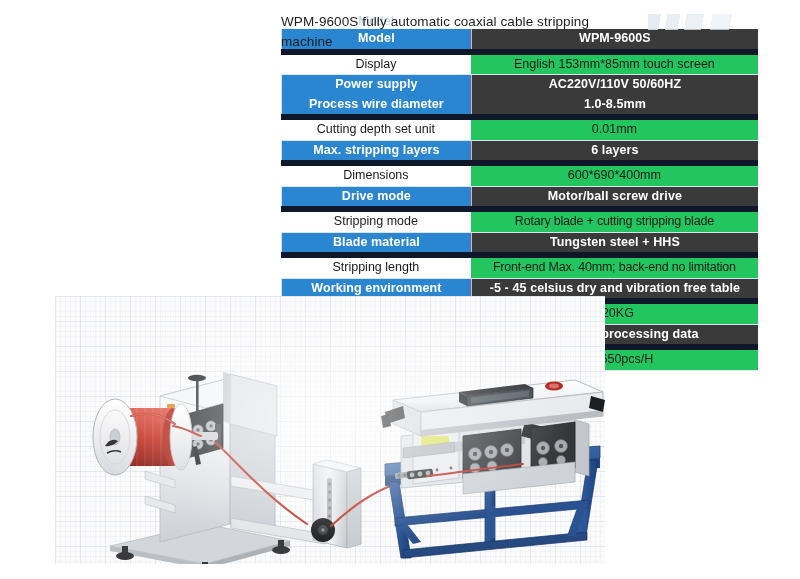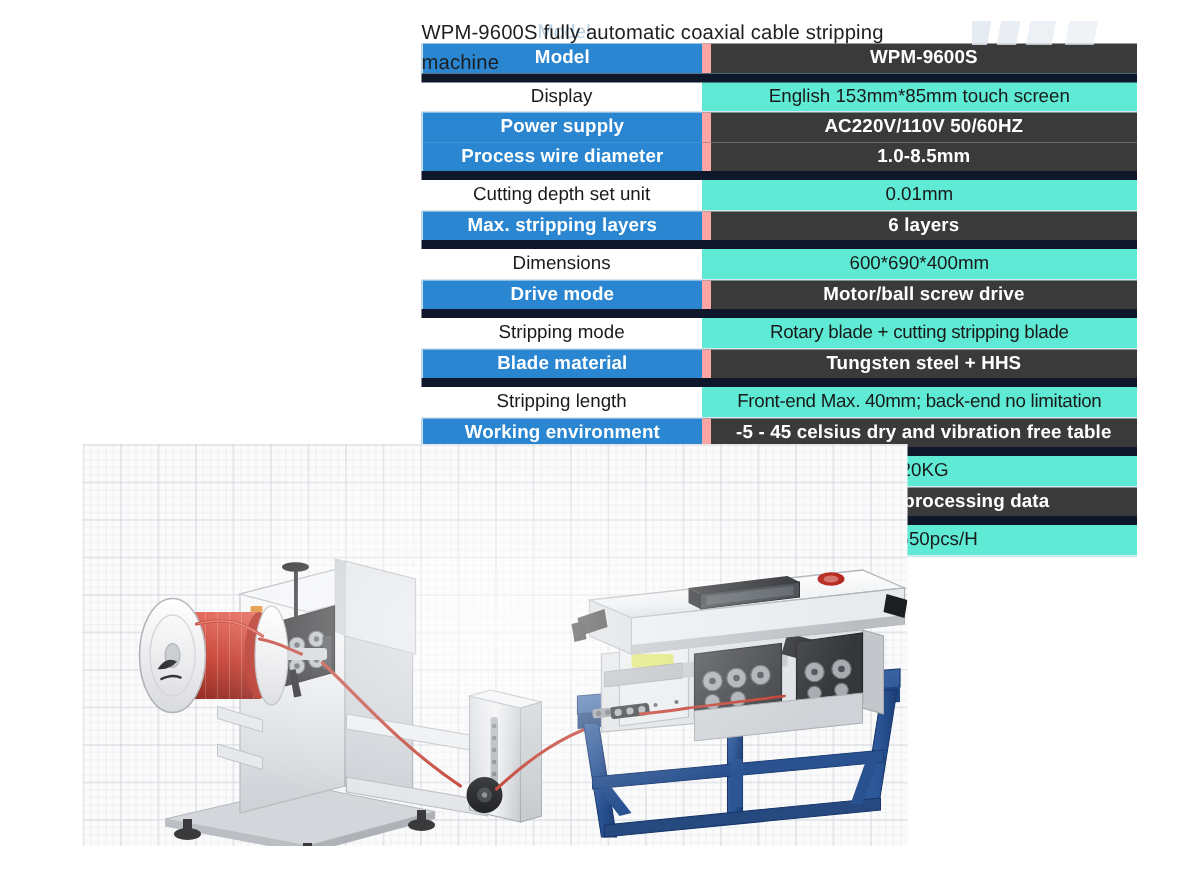--- a/index.html
+++ b/index.html
@@ -44,26 +44,26 @@
     box-shadow:inset 0 0 0 1px #2a86d0;
   }
   tr.hl td.value{
     background:#3a3a3a;
     color:#ffffff;
     font-weight:bold;
     letter-spacing:.1px;
   }
   
   tr.pl td.label{ background:#ffffff; color:#1a1a1a; }
-  tr.pl td.value{ background:#5eead4; color:#1a1a1a; }
+  tr.pl td.value{ background:#22c55e; color:#1a1a1a; }
 
   
   tr.pl td{ border-top:6px solid #0f172a; border-bottom:1px solid #d8e4ee; }
   tr.hl td.label{ border-left:1px solid #cfe0ee; }
-  tr.hl td.value{ border-left:6px solid #fca5a5; }
+  tr.hl td.value{ border-left:1px solid #fca5a5; }
 
   .val-small{ font-size:11.5px; letter-spacing:-.2px; }
 
   
   #overlay-title{
     position:absolute;
     left:281px; top:12px;
     width:477px;
     font-size:13.5px;
     line-height:19.5px;

